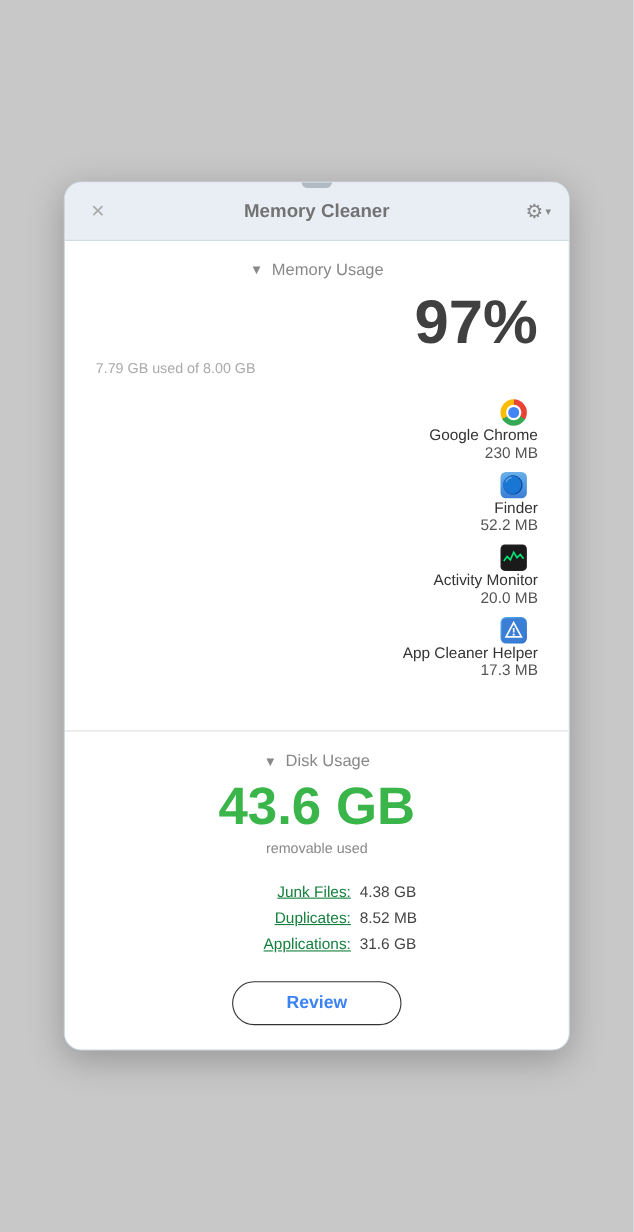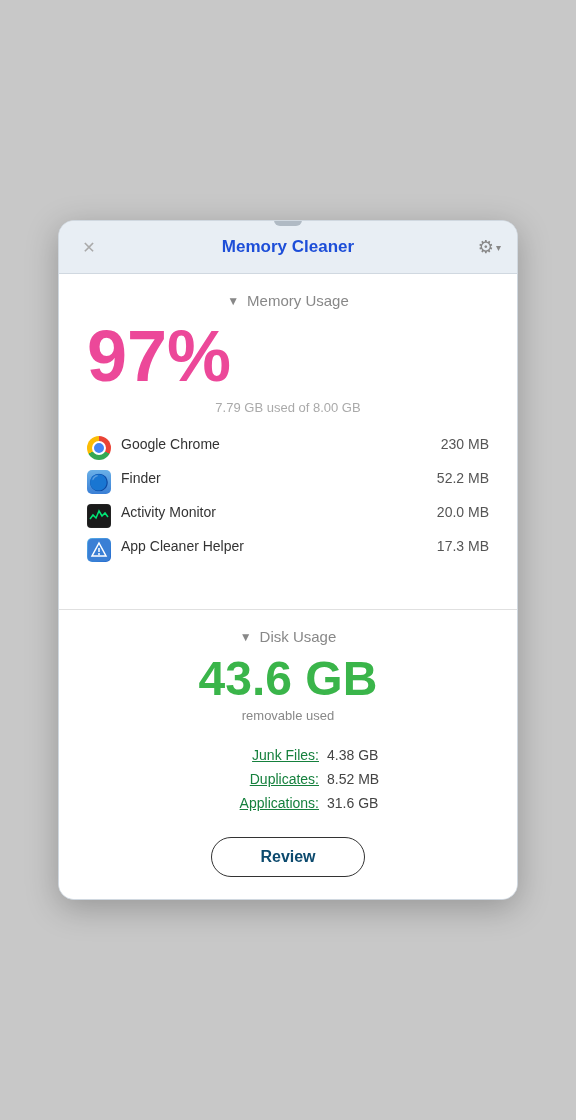--- a/index.html
+++ b/index.html
@@ -47,21 +47,21 @@
       cursor: pointer;
       width: 28px;
       height: 28px;
       display: flex;
       align-items: center;
       justify-content: center;
       border-radius: 50%;
     }
 
     .title-bar-title {
-      color: #1d4ed8;
+      color: #737373;
       font-size: 17px;
       font-weight: 600;
       position: absolute;
       left: 50%;
       transform: translateX(-50%);
     }
 
     .title-bar-gear {
       color: #888;
       font-size: 18px;
@@ -95,46 +95,47 @@
     }
 
     .section-header .section-title {
       color: #888;
       font-size: 15px;
       font-weight: 500;
     }
 
     
     .memory-percent {
-      text-align: left;
-      font-size: 72px;
+      text-align: right;
+      font-size: 56px;
       font-weight: 700;
-      color: #ec4899;
+      color: #404040;
       line-height: 1.1;
       margin-bottom: 4px;
     }
 
     .memory-detail {
-      text-align: center;
+      text-align: left;
       color: #aaa;
       font-size: 13px;
       margin-bottom: 16px;
     }
 
     
     .app-list {
       list-style: none;
       margin-bottom: 20px;
     }
 
     .app-item {
       display: flex;
-      align-items: flex-start;
+      align-items: flex-end;
       padding: 5px 0;
       font-size: 14px;
+      flex-direction: column;
     }
 
     .app-icon {
       width: 24px;
       height: 24px;
       margin-right: 10px;
       border-radius: 5px;
       flex-shrink: 0;
       display: flex;
       align-items: center;
@@ -286,21 +287,21 @@
     .review-btn-wrap {
       display: flex;
       justify-content: center;
     }
 
     .review-btn {
       background: #fff;
       border: 1.5px solid #333;
       border-radius: 24px;
       padding: 10px 48px;
-      color: #0c4a6e;
+      color: #3b82f6;
       font-size: 16px;
       font-weight: 600;
       cursor: pointer;
     }
 
     
     .notch {
       position: absolute;
       top: -1px;
       left: 50%;

